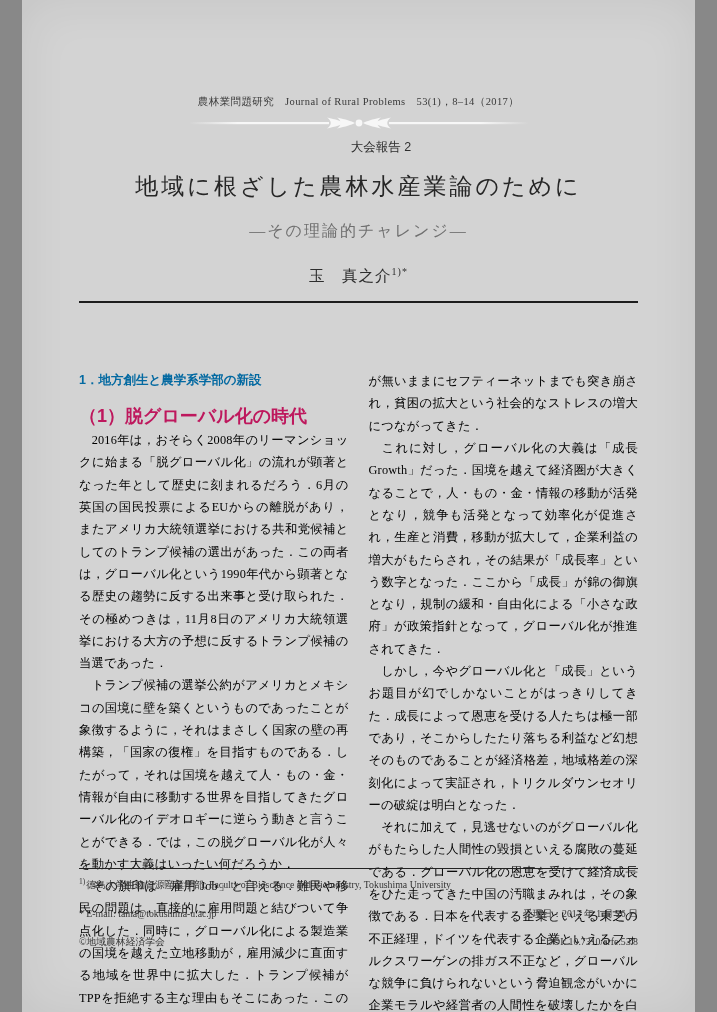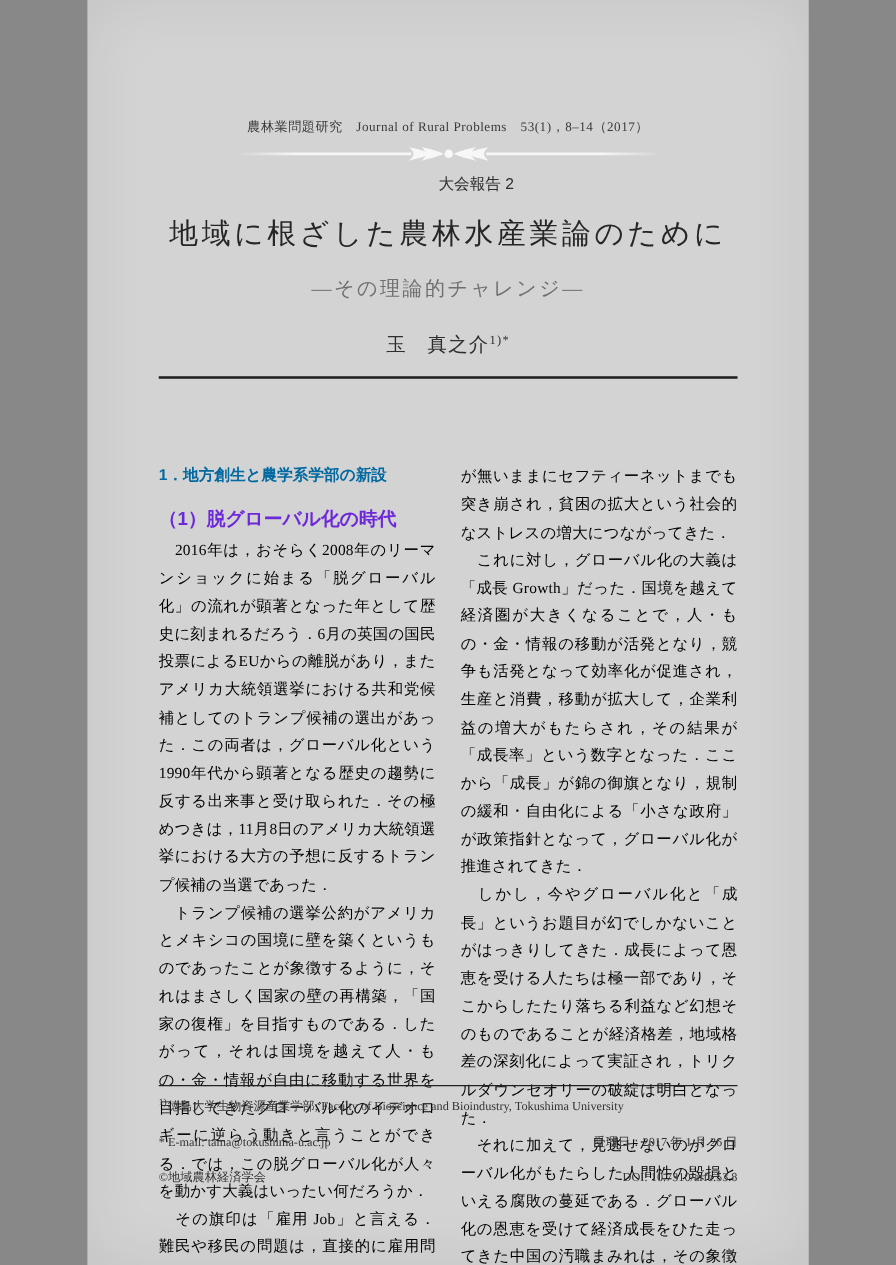--- a/index.html
+++ b/index.html
@@ -1,18 +1,18 @@
 <!DOCTYPE html>
 <html><head>
 <meta charset="utf-8">
 <style>
   html, body { margin: 0; padding: 0; background: #888; }
   .page {
     position: relative;
-    width: 577px;
+    width: 673px;
     height: 1012px;
     margin: 0 auto;
     background: #d3d3d3;
     box-shadow: inset 0 0 50px rgba(0,0,0,0.07);
     font-family: "Liberation Serif", "DejaVu Serif", serif;
     color: #2b2b2b;
     overflow: hidden;
   }
   .journal-header {
     padding-top: 95px;
@@ -72,24 +72,24 @@
     font-family: "Liberation Sans", "DejaVu Sans", sans-serif;
     font-weight: bold;
     font-size: 12.5px;
     line-height: 20px;
     margin: 0 0 12px 0;
     color: #0369a1;
   }
   .sub-heading {
     font-family: "Liberation Sans", "DejaVu Sans", sans-serif;
     font-weight: bold;
-    font-size: 15px;
+    font-size: 18px;
     line-height: 20px;
     margin: 16px 0 3px 0;
-    color: #6d28d9;
+    color: #be185d;
   }
   .col p {
     margin: 0;
     font-size: 12.3px;
     line-height: 22.3px;
     text-align: justify;
     text-justify: inter-ideograph;
     letter-spacing: 0.2px;
     color: #000000;
   }

